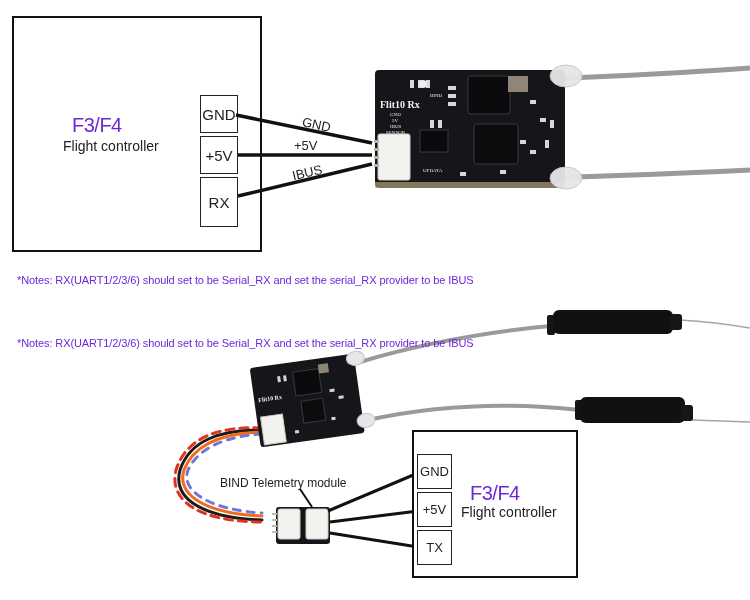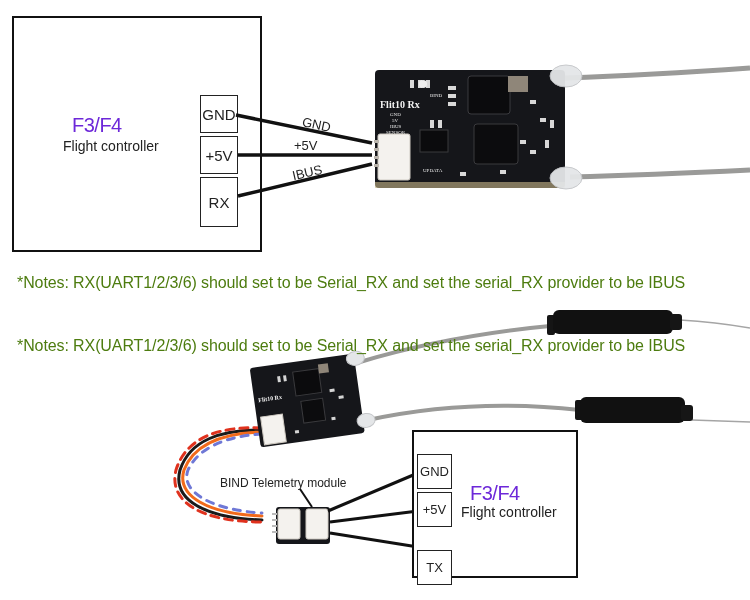--- a/index.html
+++ b/index.html
@@ -3,21 +3,21 @@
 <meta charset="utf-8">
 <style>
   html, body { margin:0; padding:0; background:#ffffff; }
   body { width:750px; height:600px; position:relative; overflow:hidden;
          font-family:"Liberation Sans", sans-serif; color:#222; }
   .fc-box { position:absolute; border:2px solid #111; background:#fff; box-sizing:border-box; }
   .pin { position:absolute; border:1.5px solid #222; background:#fff; box-sizing:border-box;
          display:flex; align-items:center; justify-content:center; font-size:15px; color:#222; }
   .fc-title { position:absolute; font-size:20px; letter-spacing:-0.5px; color:#6d28d9; line-height:1; }
   .fc-sub { position:absolute; font-size:14px; color:#222; line-height:1;text-align:right; }
-  .note { position:absolute; font-size:16px; color:#4d7c0f; white-space:nowrap; letter-spacing:-0.1px; }
+  .note { position:absolute; font-size:11px; color:#6d28d9; white-space:nowrap; letter-spacing:-0.1px; }
   .wire-label { position:absolute; font-size:13px; color:#222; white-space:nowrap; }
   svg.layer { position:absolute; left:0; top:0; }
   .tm-label { position:absolute; font-size:12px; color:#222; white-space:nowrap; }
 </style>
 </head>
 <body>
 
 <div class="fc-box" style="left:12px;top:16px;width:250px;height:236px;"></div>
 <div class="fc-title" style="left:72px;top:115px;">F3/F4</div>
 <div class="fc-sub" style="left:63px;top:139px;">Flight controller</div>
@@ -153,15 +153,15 @@
   <line x1="330" y1="533" x2="418" y2="547" stroke="#111" stroke-width="3"></line>
 </svg>
 
 <div class="note" style="left:17px;top:337px;">*Notes: RX(UART1/2/3/6) should set to be Serial_RX and set the serial_RX provider to be IBUS</div>
 
 <div class="tm-label" style="left:220px;top:476px;">BIND Telemetry module</div>
 
 <div class="fc-box" style="left:412px;top:430px;width:166px;height:148px;"></div>
 <div class="pin" style="left:417px;top:454px;width:35px;height:35px;font-size:13px;">GND</div>
 <div class="pin" style="left:417px;top:492px;width:35px;height:35px;font-size:13px;">+5V</div>
-<div class="pin" style="left:417px;top:530px;width:35px;height:35px;font-size:13px;margin-top:20px;">TX</div>
+<div class="pin" style="left:417px;top:530px;width:35px;height:35px;font-size:13px;">TX</div>
 <div class="fc-title" style="left:470px;top:483px;">F3/F4</div>
 <div class="fc-sub" style="left:461px;top:505px;font-size:14px;">Flight controller</div>
 
 </body></html>

